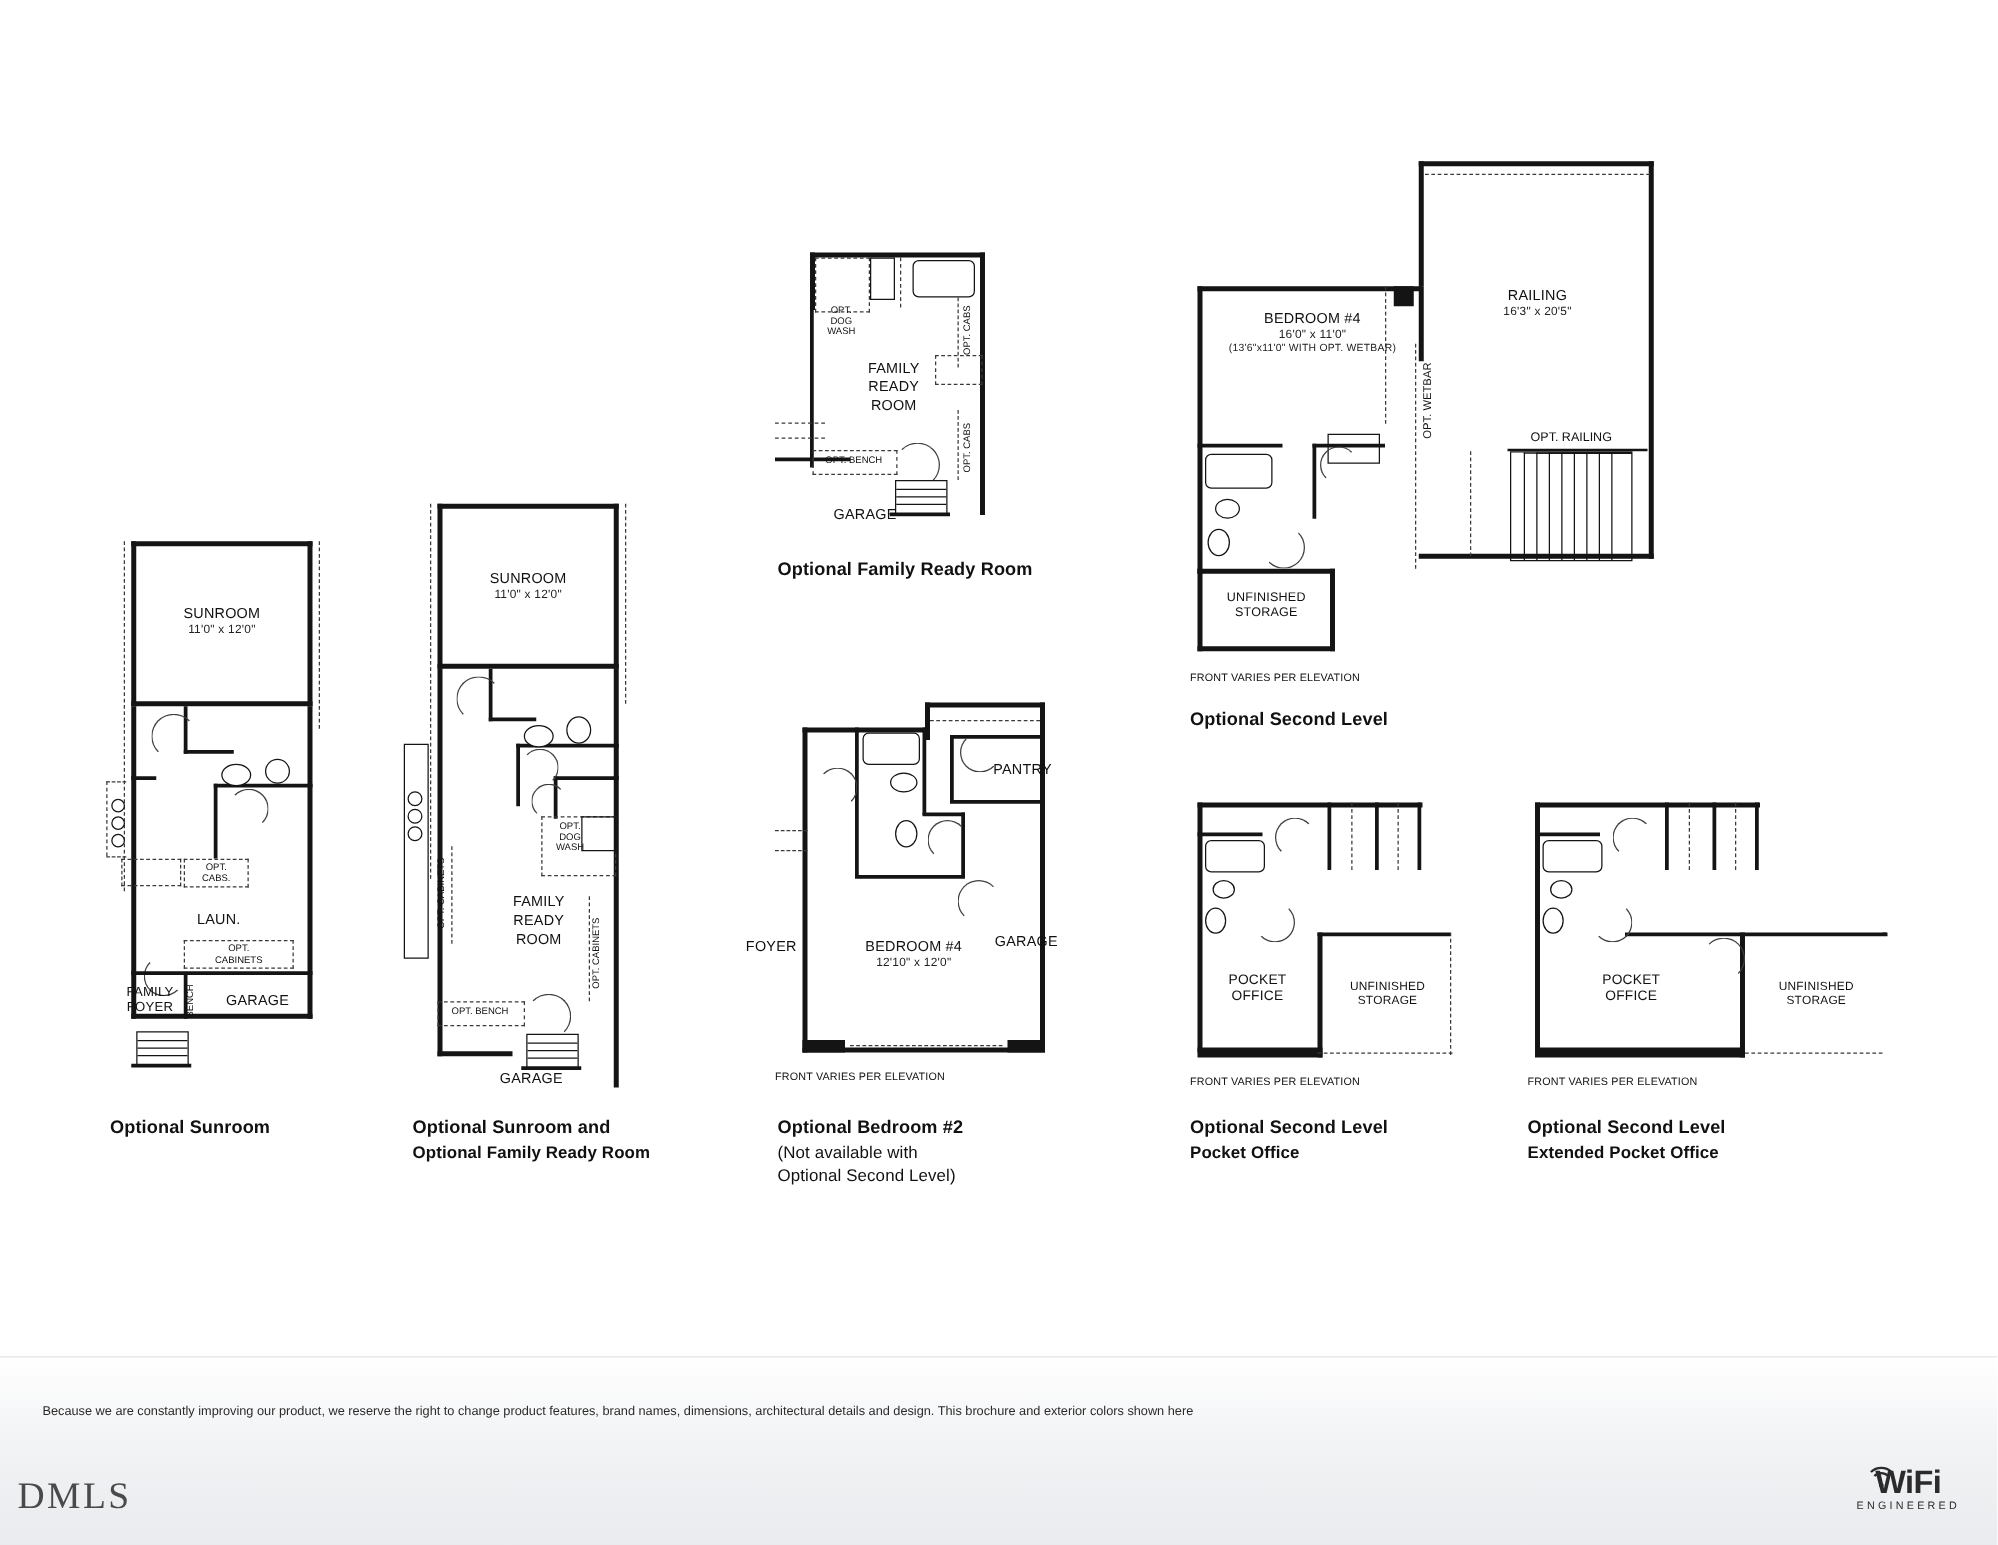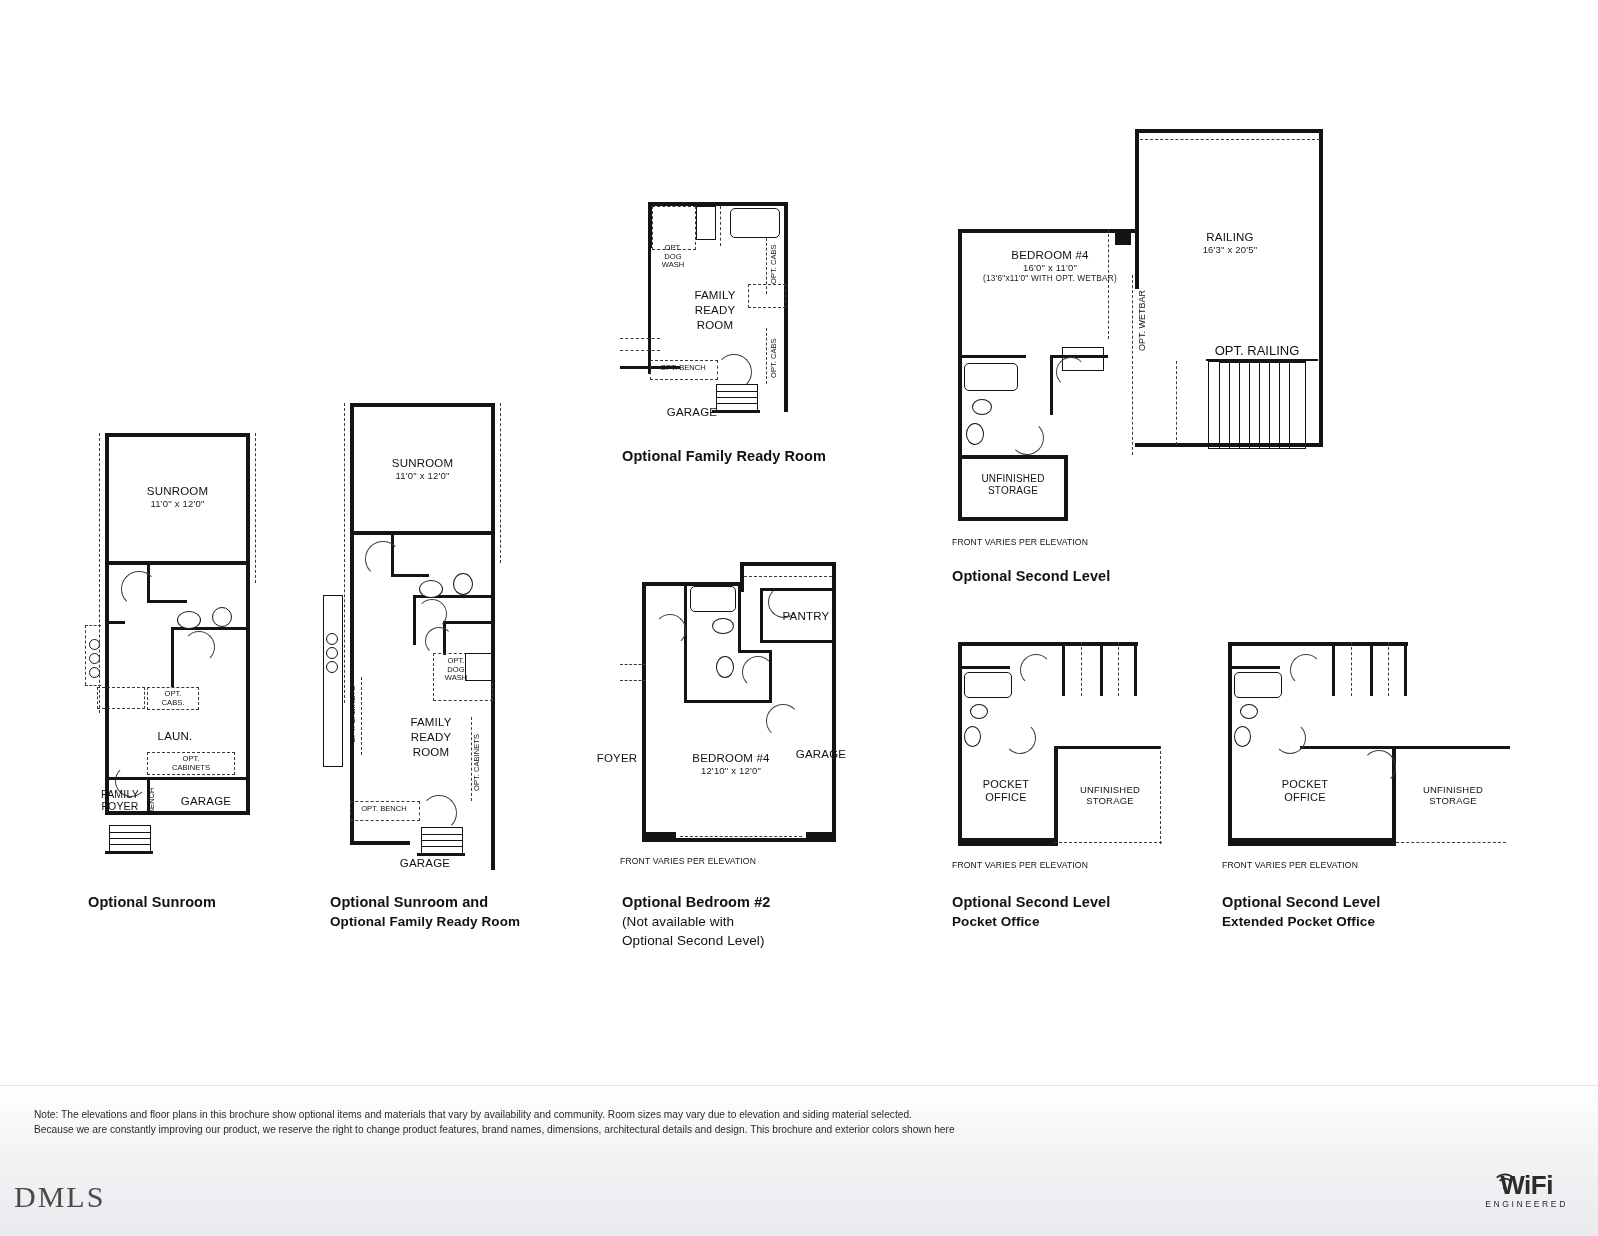--- a/index.html
+++ b/index.html
@@ -423,21 +423,21 @@
 
   <div class="plan" style="left:620px; top:560px; width:230px; height:300px;">
 
     <div class="wall" style="left:120px; top:2px; width:96px; height:4px;"></div>
     <div class="wall" style="left:212px; top:2px; width:4px; height:86px;"></div>
     <div class="wall" style="left:120px; top:2px; width:4px; height:30px;"></div>
     <div class="dash-h" style="left:124px; top:16px; width:88px;"></div>
     <div class="wall" style="left:140px; top:28px; width:76px; height:3px;"></div>
     <div class="wall" style="left:140px; top:28px; width:3px; height:52px;"></div>
     <div class="wall" style="left:140px; top:80px; width:76px; height:3px;"></div>
-    <div class="room-label" style="left:140px; top:50px; width:92px;">
+    <div class="room-label" style="left:152px; top:50px; width:92px;">
       <span>PANTRY</span>
     </div>
     <div class="swing swing-bl" style="left:148px; top:26px; width:30px; height:30px;"></div>
 
     <div class="wall" style="left:22px; top:22px; width:100px; height:4px;"></div>
     <div class="wall" style="left:22px; top:22px; width:4px; height:260px;"></div>
     <div class="wall" style="left:212px; top:84px; width:4px; height:196px;"></div>
     <div class="wall" style="left:22px; top:278px; width:194px; height:4px;"></div>
 
     <div class="wall" style="left:64px; top:22px; width:3px; height:120px;"></div>
@@ -525,21 +525,21 @@
     <div class="swing swing-br" style="left:60px; top:296px; width:32px; height:32px;"></div>
 
     <div class="wall" style="left:8px; top:330px; width:4px; height:66px;"></div>
     <div class="wall" style="left:8px; top:392px; width:110px; height:4px;"></div>
     <div class="wall" style="left:114px; top:330px; width:4px; height:66px;"></div>
     <div class="room-label" style="left:8px; top:348px; width:110px; font-size:10px; line-height:12px;">
       <span>UNFINISHED</span><br>
       <span>STORAGE</span>
     </div>
 
-    <div class="tiny" style="left:252px; top:222px; width:110px; font-size:13px;">
+    <div class="tiny" style="left:252px; top:222px; width:110px; font-size:10px;">
       <span>OPT. RAILING</span>
     </div>
     <div class="wall" style="left:256px; top:234px; width:112px; height:2px;"></div>
     <div class="stairs stairs-v" style="left:258px; top:236px; width:96px; height:86px;">
       <i style="left:10px;"></i>
         <i style="left:20px;"></i>
         <i style="left:30px;"></i>
       <i style="left:40px;"></i>
         <i style="left:50px;"></i>
         <i style="left:60px;"></i>
@@ -638,21 +638,21 @@
     </div>
   </div>
 
   <div class="caption" style="left:1222px; top:892px; width:300px;">
     <span>Optional Second Level</span>
     <span class="sub" style="font-weight:bold;">Extended Pocket Office</span>
   </div>
 
   <div class="footer">
     <div class="footer-note">
-      <span>Note: The elevations and floor plans in this brochure show optional items and materials that vary by availability and community. Room sizes may vary due to elevation and siding material selected.</span><br>
+      <br>
       <span>Because we are constantly improving our product, we reserve the right to change product features, brand names, dimensions, architectural details and design. This brochure and exterior colors shown here</span><br>
     </div>
     <div class="dmls">DMLS</div>
     <div class="wifi">
       <div class="w1">WiFi</div>
       <div class="w2">ENGINEERED</div>
     </div>
     <svg class="wifi-arc" viewBox="0 0 24 24">
       <path d="M12 20 a2 2 0 1 0 0.01 0" fill="#2b2b2b"></path>
       <path d="M6 14 a8.5 8.5 0 0 1 12 0" fill="none" stroke="#2b2b2b" stroke-width="2"></path>

